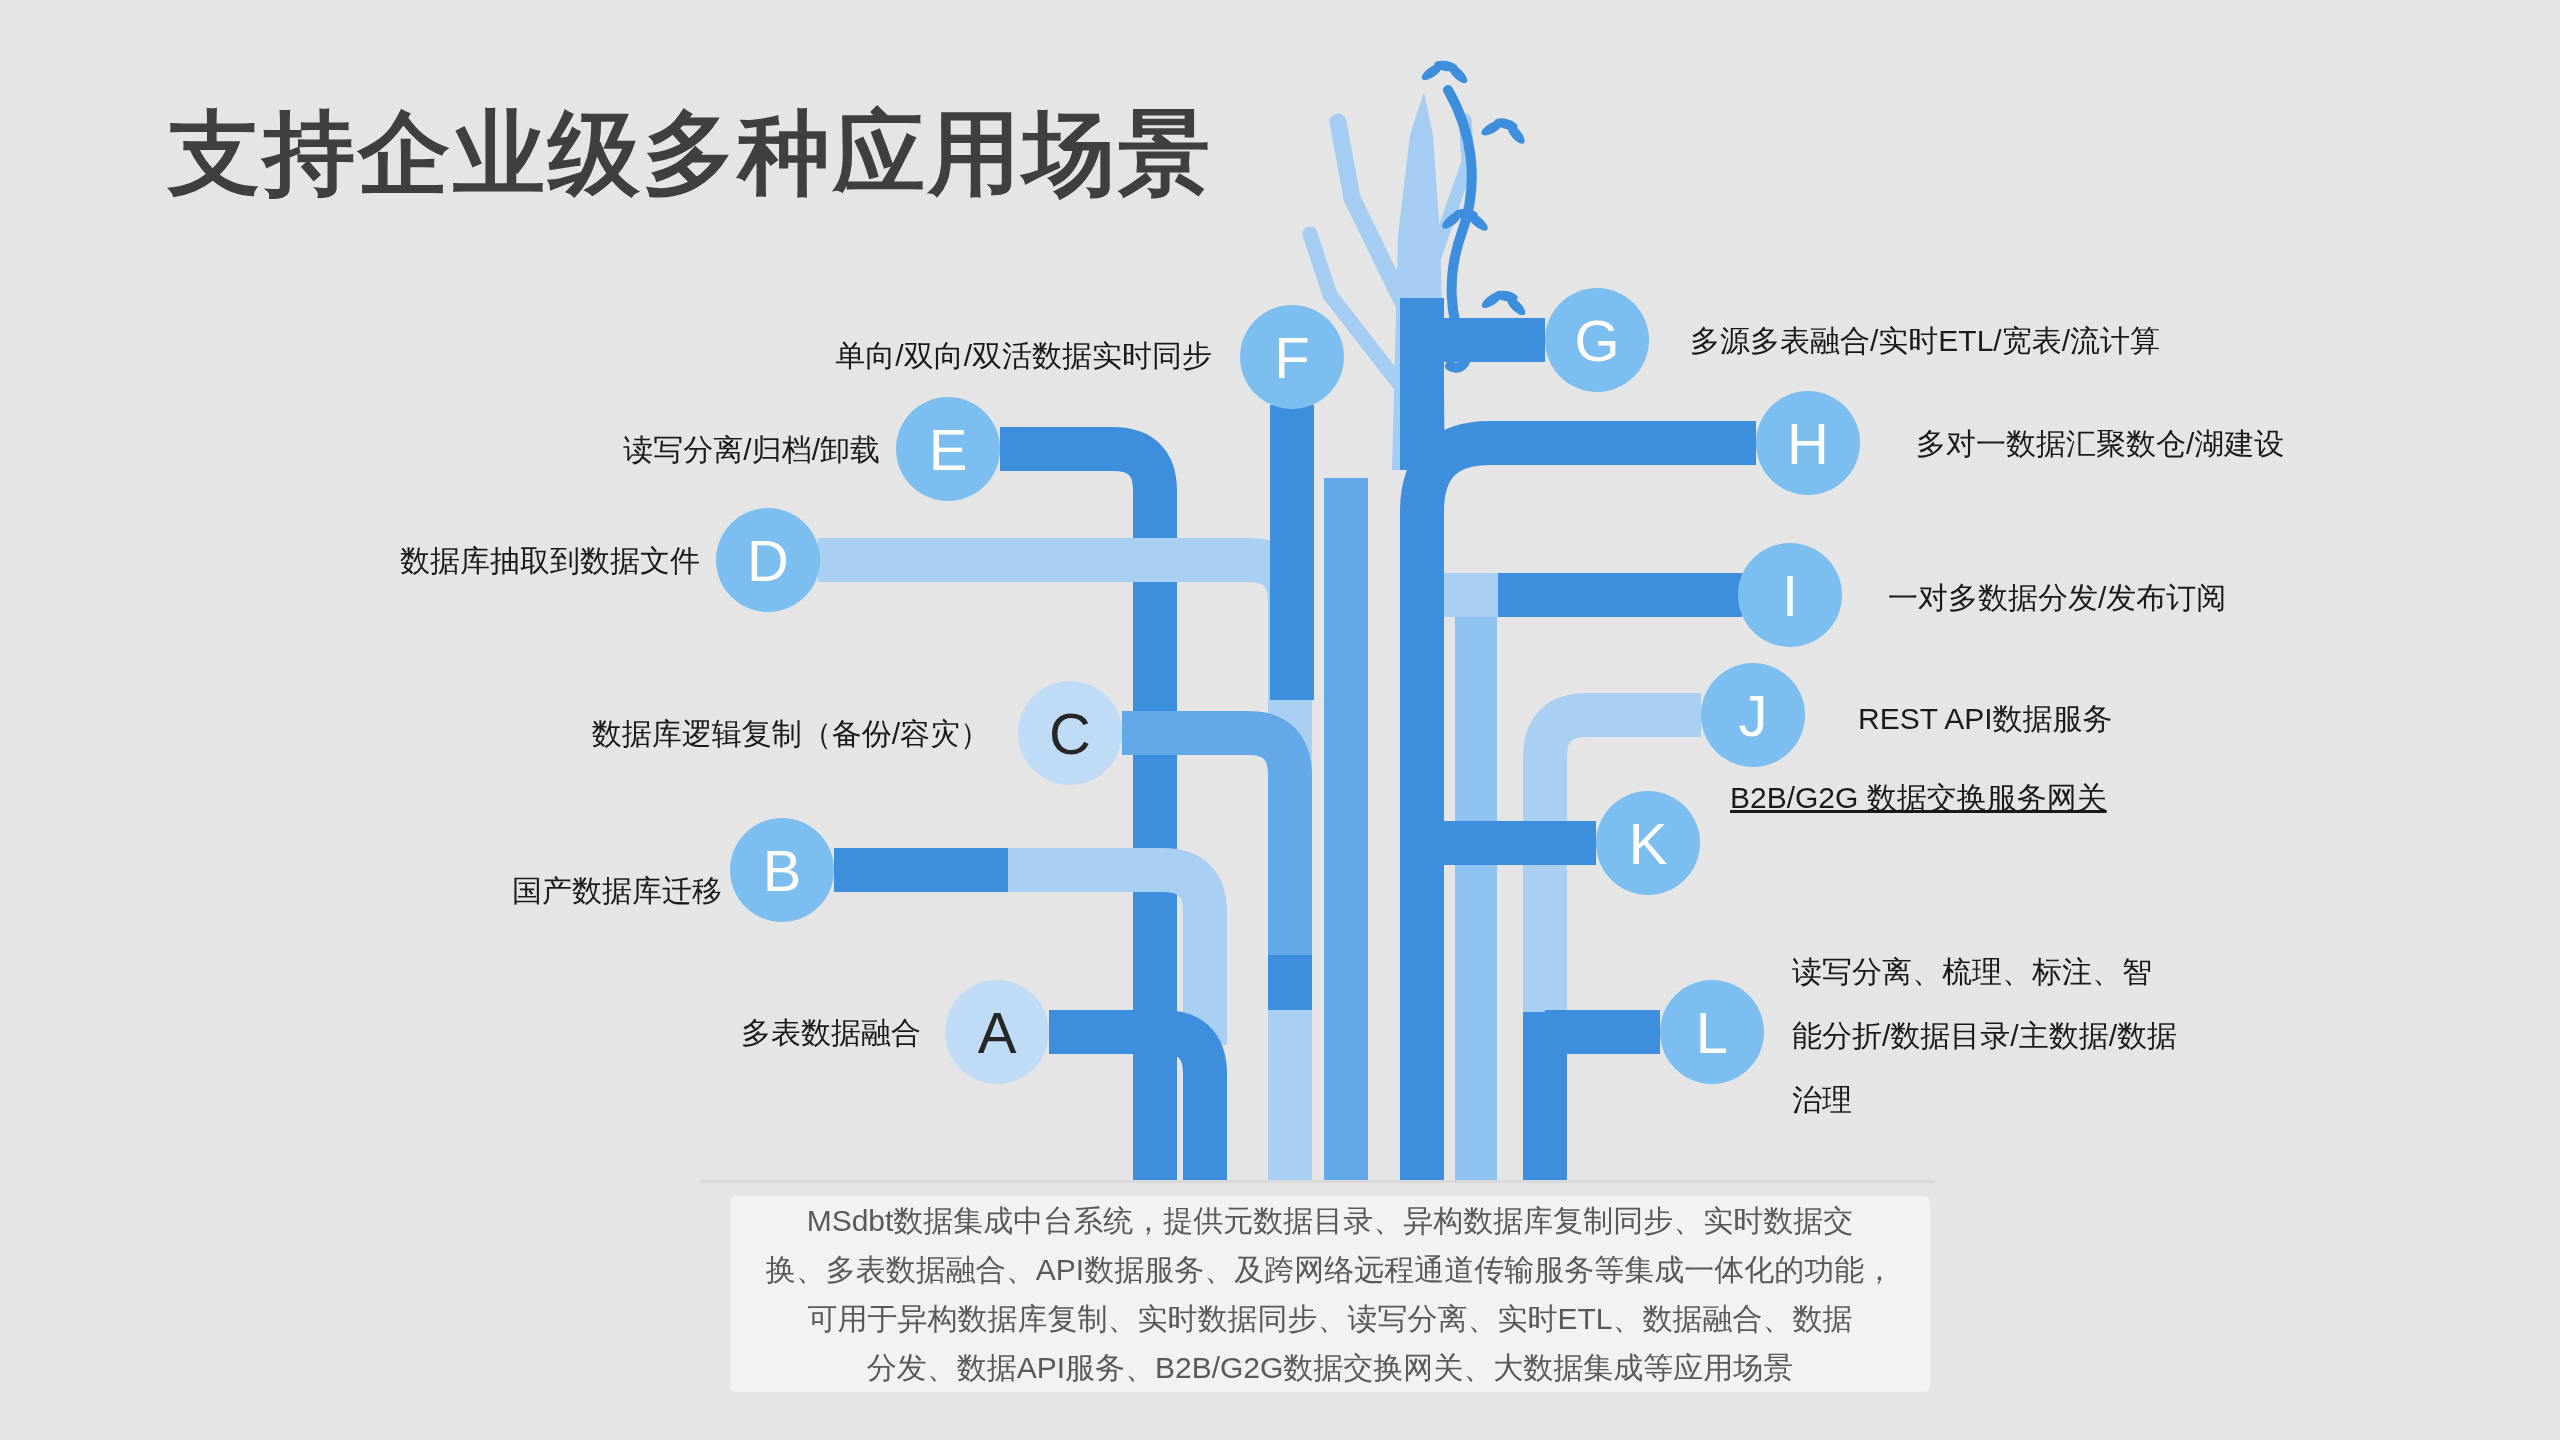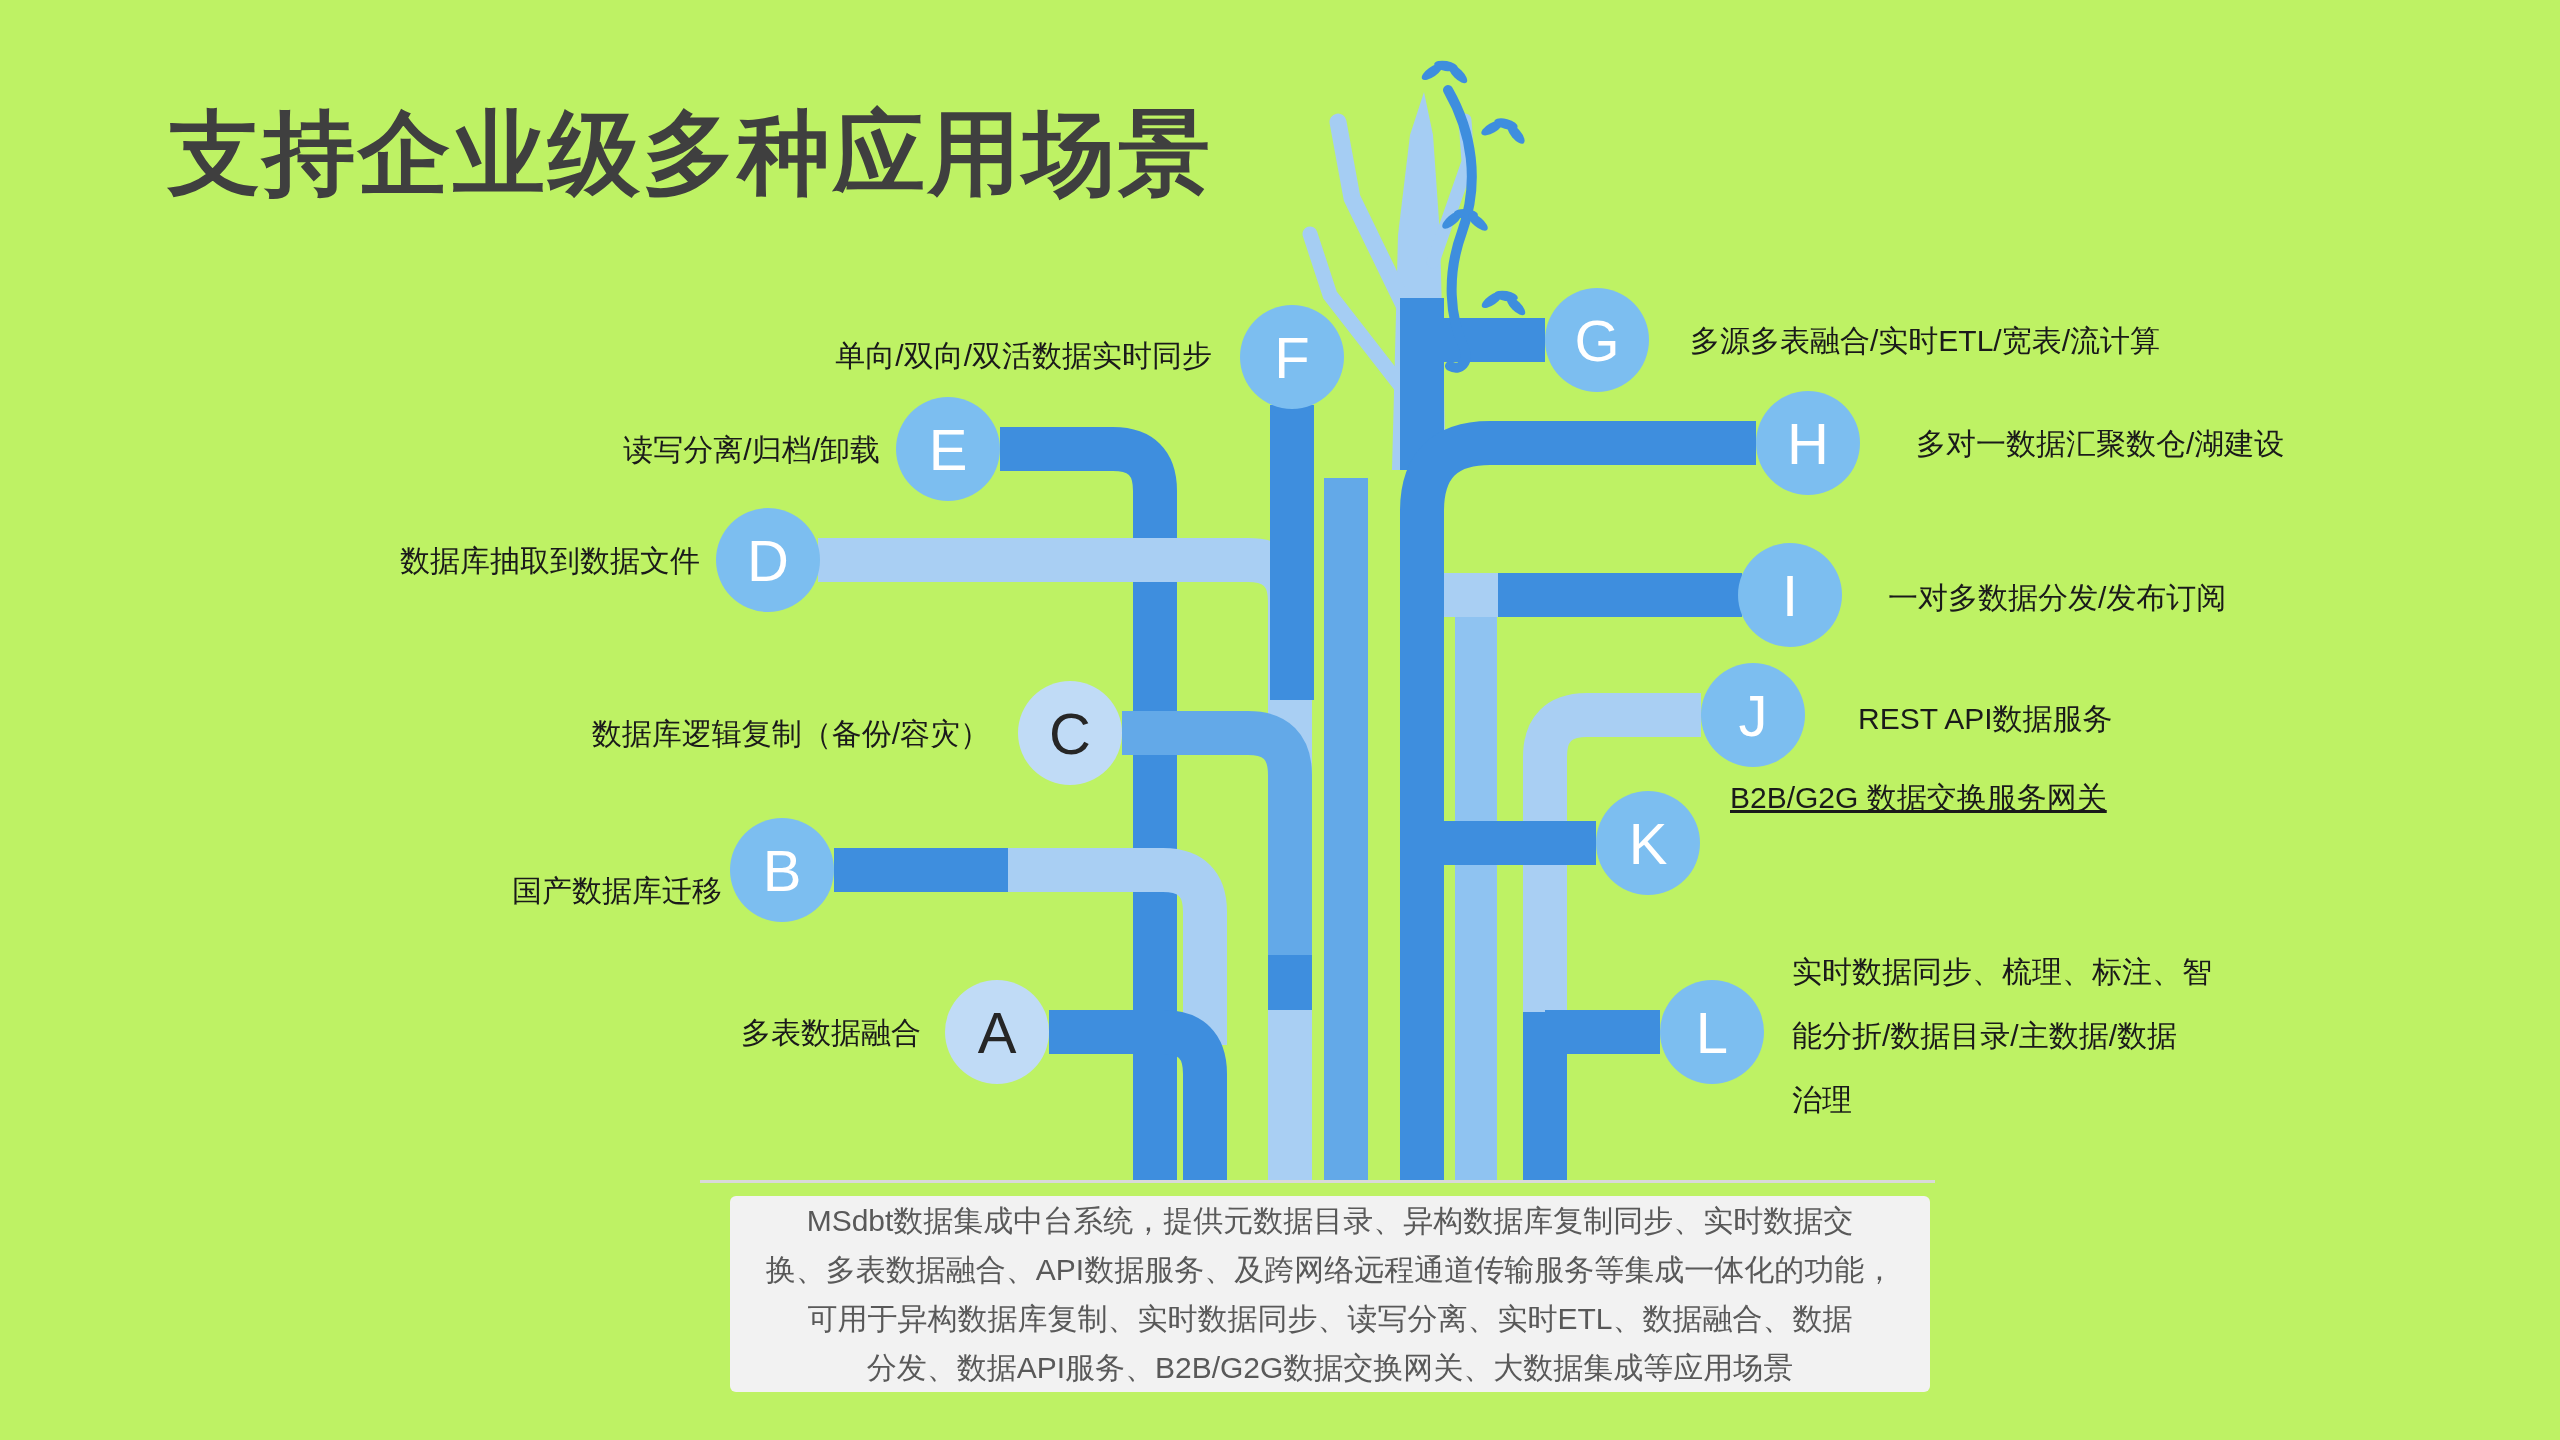--- a/index.html
+++ b/index.html
@@ -1,17 +1,17 @@
 <!DOCTYPE html>
 <html><head>
 <meta charset="utf-8">
 <style>
   html,body{margin:0;padding:0;background:#fff;}
   .stage{
-    position:relative;width:2560px;height:1440px;overflow:hidden;background:#bef264;
+    position:relative;width:2560px;height:1440px;overflow:hidden;background:#e5e5e5;
     font-family:"Liberation Sans","DejaVu Sans",sans-serif;
   }
   .page-title{
     position:absolute;left:168px;top:92px;font-size:92px;font-weight:bold;
     color:#3f3f3f;letter-spacing:3px;white-space:nowrap;
   }
   .pipes{position:absolute;left:0;top:0;width:2560px;height:1440px;}
   .scenario-label{
     position:absolute;font-size:30px;color:#1a1a1a;white-space:nowrap;line-height:56px;
   }
@@ -107,21 +107,21 @@
   <div class="scenario-label" style="right:1860px;top:533px;">数据库抽取到数据文件</div>
   <div class="scenario-label" style="right:1838px;top:843px;margin-top:20px;">国产数据库迁移</div>
   <div class="scenario-label" style="right:1639px;top:1005px;">多表数据融合</div>
 
   <div class="scenario-label" style="left:1690px;top:313px;">多源多表融合/实时ETL/宽表/流计算</div>
   <div class="scenario-label" style="left:1892px;top:416px;margin-left:24px;">多对一数据汇聚数仓/湖建设</div>
   <div class="scenario-label" style="left:1888px;top:570px;">一对多数据分发/发布订阅</div>
   <div class="scenario-label" style="left:1858px;top:691px;">REST API数据服务</div>
   <div class="scenario-label" style="left:1730px;top:770px;text-decoration:underline;">B2B/G2G 数据交换服务网关</div>
   <div class="scenario-label multiline" style="left:1792px;top:940px;">
-    <div>实时数据同步、梳理、标注、智</div>
+    <div>读写分离、梳理、标注、智</div>
     <div>能分折/数据目录/主数据/数据</div>
     <div>治理</div>
   </div>
 
   <div class="node-circle medium" style="left:1240px;top:305px;">F</div>
   <div class="node-circle medium" style="left:896px;top:397px;">E</div>
   <div class="node-circle medium" style="left:716px;top:508px;">D</div>
   <div class="node-circle light" style="left:1018px;top:681px;">C</div>
   <div class="node-circle medium" style="left:730px;top:818px;">B</div>
   <div class="node-circle light" style="left:945px;top:980px;">A</div>

